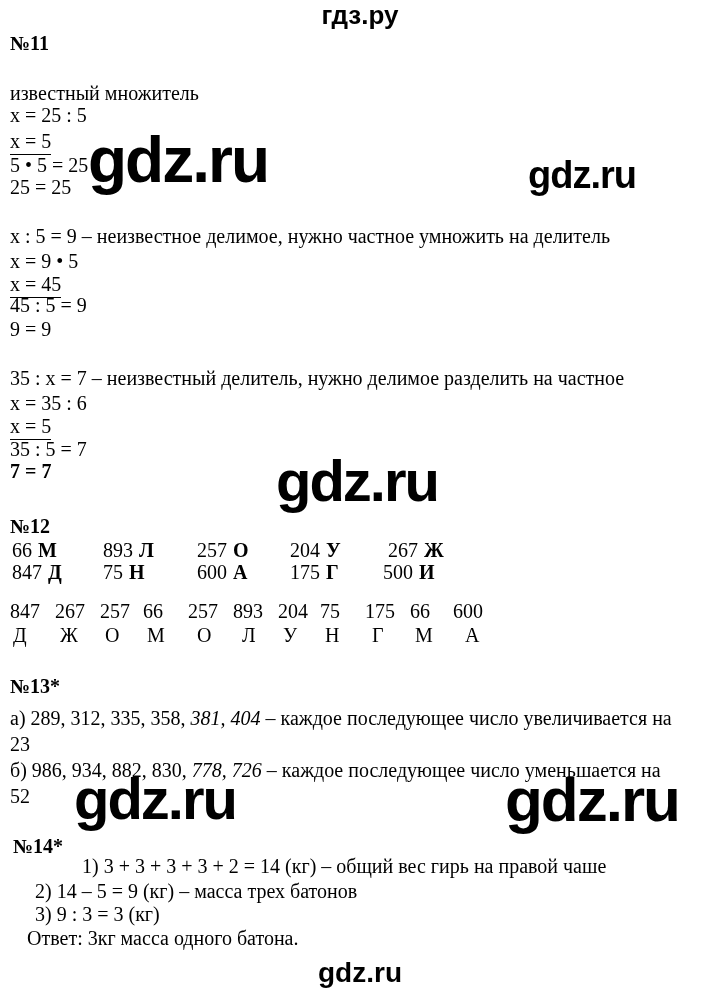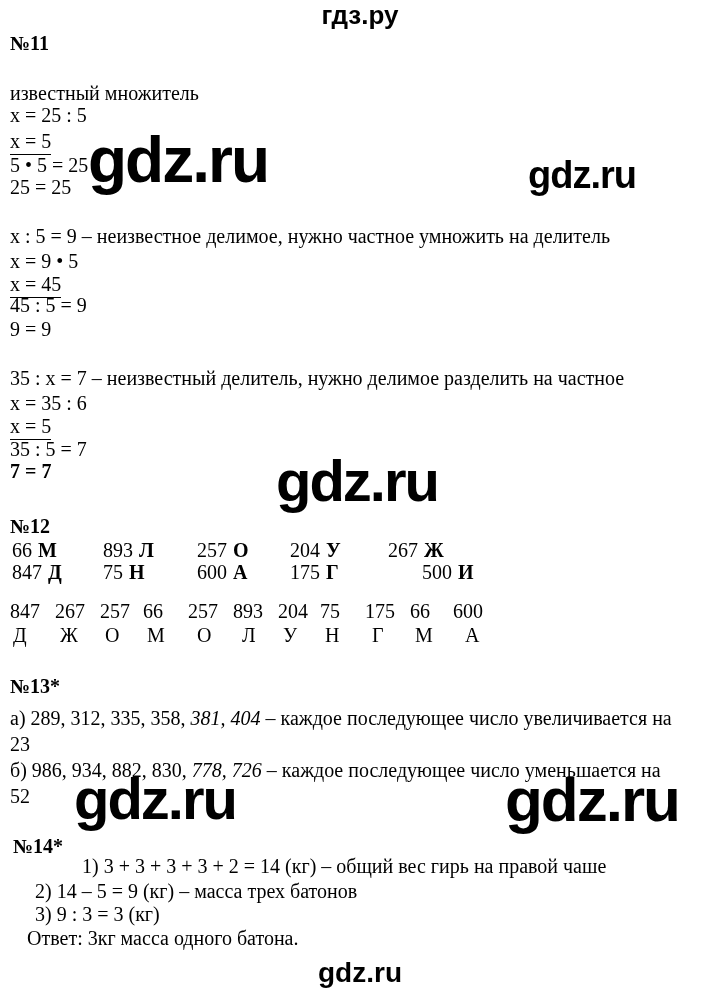--- a/index.html
+++ b/index.html
@@ -58,21 +58,21 @@
     <span class="cell" style="left:197px;"><span>257</span><span class="ltr">О</span></span>
     <span class="cell" style="left:290px;"><span>204</span><span class="ltr">У</span></span>
     <span class="cell" style="left:376px;margin-left:12px;"><span>267</span><span class="ltr">Ж</span></span>
   </div>
 
   <div class="line" style="left:0;top:560px;width:720px;">
     <span class="cell" style="left:12px;"><span>847</span><span class="ltr">Д</span></span>
     <span class="cell" style="left:103px;"><span>75</span><span class="ltr">Н</span></span>
     <span class="cell" style="left:197px;"><span>600</span><span class="ltr">А</span></span>
     <span class="cell" style="left:290px;"><span>175</span><span class="ltr">Г</span></span>
-    <span class="cell" style="left:383px;margin-left:39px;"><span>500</span><span class="ltr">И</span></span>
+    <span class="cell" style="left:383px;"><span>500</span><span class="ltr">И</span></span>
   </div>
 
   <div class="line" style="left:0;top:599px;width:720px;">
     <span class="abs-span" style="left:10px;">847</span>
     <span class="abs-span" style="left:55px;">267</span>
     <span class="abs-span" style="left:100px;">257</span>
     <span class="abs-span" style="left:143px;">66</span>
     <span class="abs-span" style="left:188px;">257</span>
     <span class="abs-span" style="left:233px;">893</span>
     <span class="abs-span" style="left:278px;">204</span>

